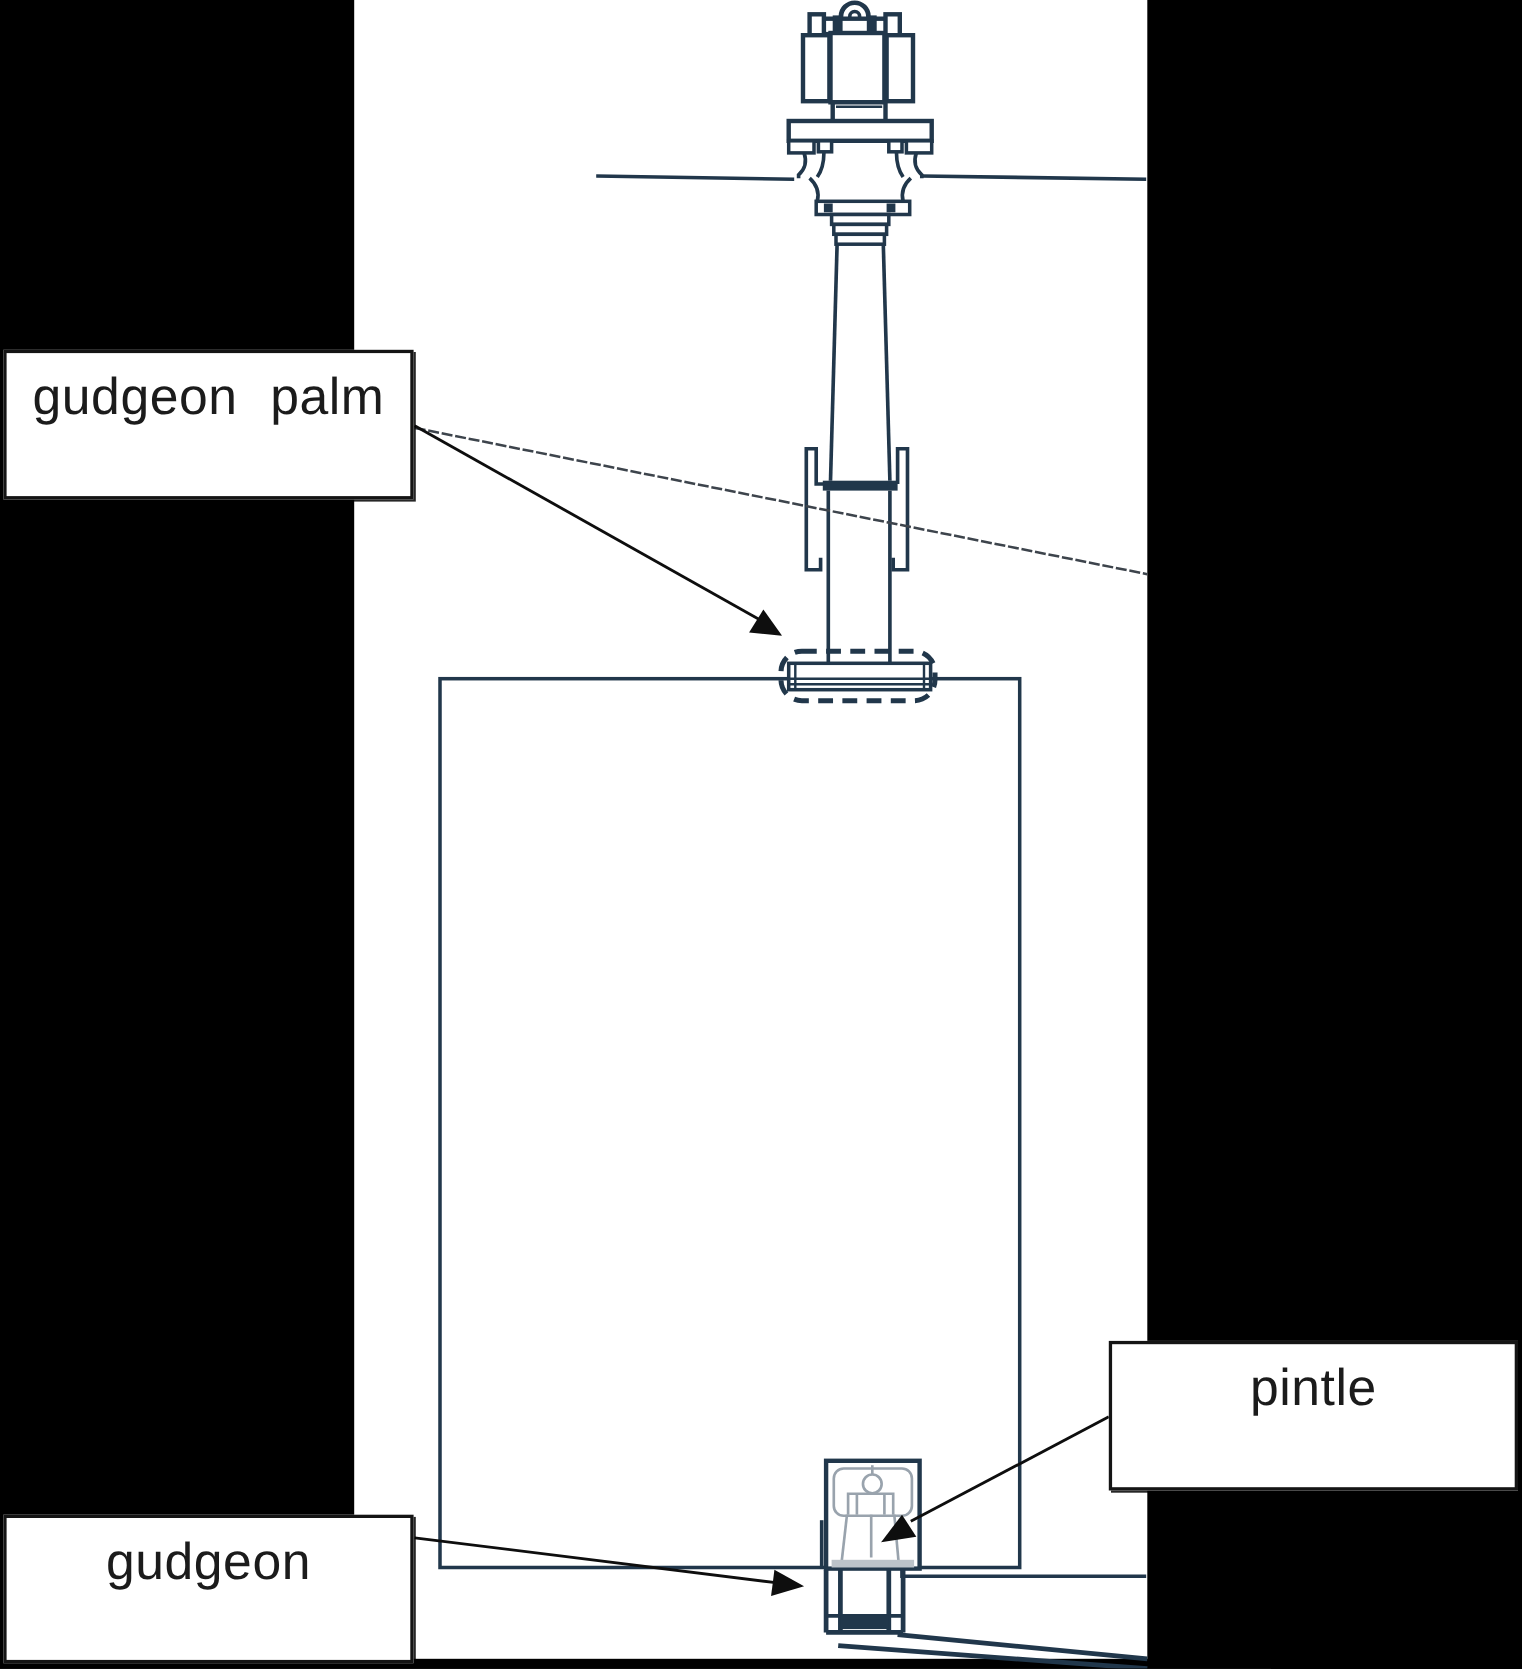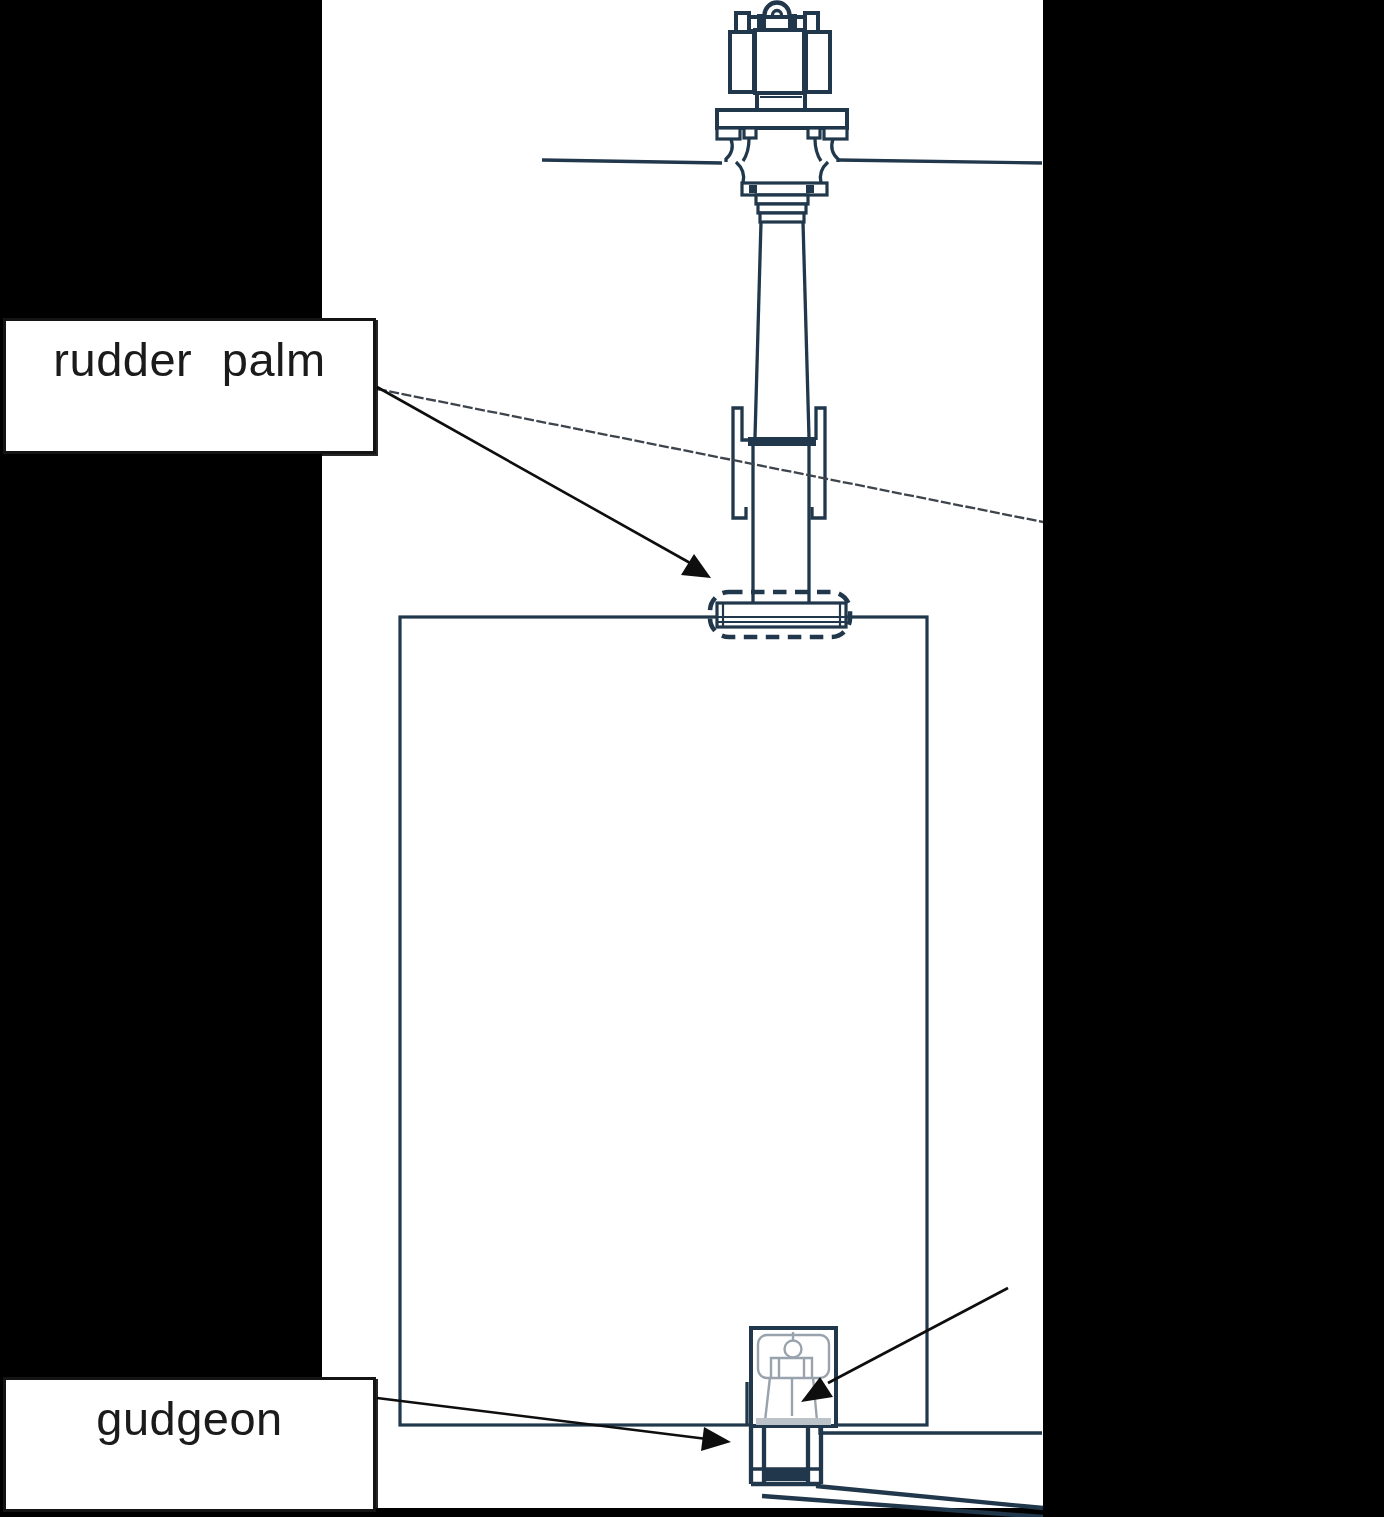--- a/index.html
+++ b/index.html
@@ -150,19 +150,22 @@
       <line class="leader" x1="1008" y1="1288" x2="828" y2="1383"></line>
       <polygon class="ah" points="801,1402 820,1377 833,1397"></polygon>
     </g>
     <g>
       <line class="leader" x1="377" y1="1398" x2="707" y2="1439"></line>
       <polygon class="ah" points="731,1442 701,1451 704,1427"></polygon>
     </g>
   </svg>
 
   <div class="label" id="label-rudder-palm">
-    <span>rudder palm</span>
+    <span>gudgeon palm</span>
+  </div>
+  <div class="label" id="label-pintle">
+    <span>pintle</span>
   </div>
   <div class="label" id="label-gudgeon">
     <span>gudgeon</span>
   </div>
 
 </div>
 
 </body></html>

